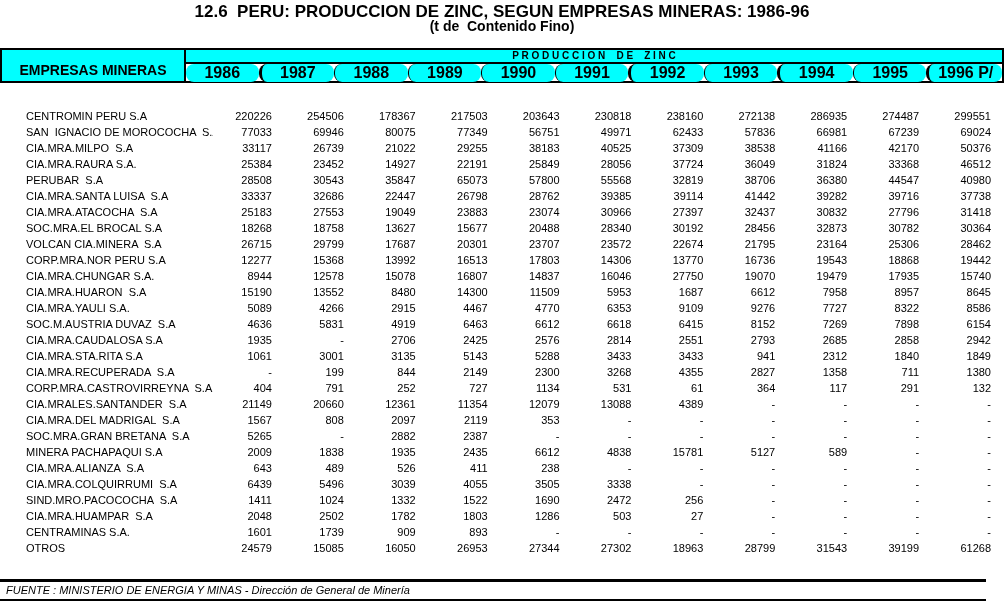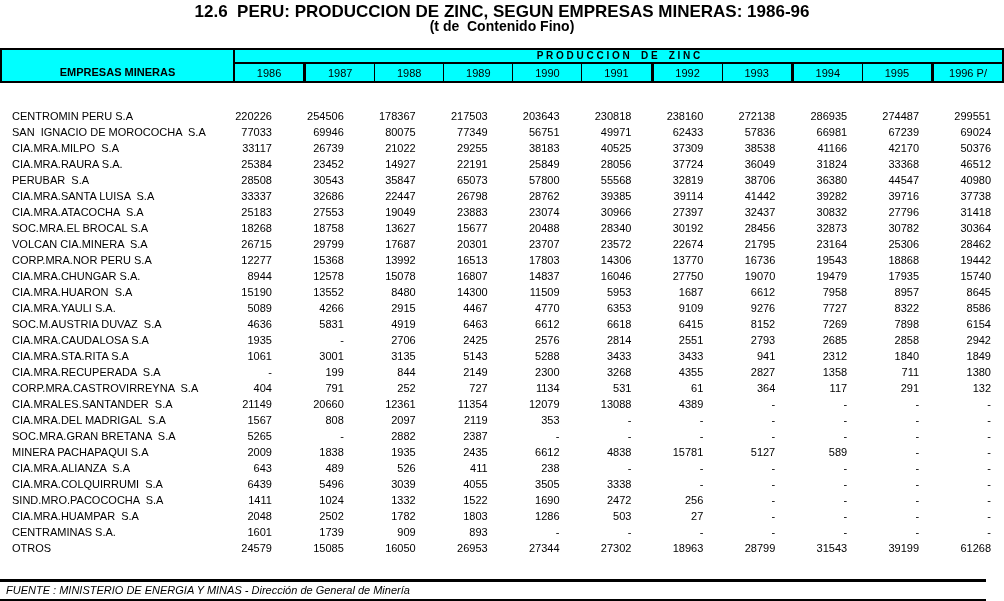--- a/index.html
+++ b/index.html
@@ -12,49 +12,50 @@
   .title   { text-align: center; font-weight: bold; font-size: 17px; line-height: 15px; padding-top: 4px; white-space: pre; }
   .subtitle{ text-align: center; font-weight: bold; font-size: 14px; line-height: 14px; white-space: pre; }
 
   .hdr {
     margin-top: 15px;
     height: 35px; box-sizing: border-box;
     border: 2px solid #000;
     display: flex;
   }
   .hdr-left {
-    width: 233px; box-sizing: border-box;
+    width: 184px; box-sizing: border-box;
     background: var(--hdr-bg, #00ffff);
     border-right: 2px solid #000;
     display: flex; align-items: flex-end; justify-content: center;
-    font-weight: bold; font-size: 11px; padding-bottom: 3px;
+    font-weight: bold; font-size: 14px; padding-bottom: 3px;
     white-space: pre;
   }
   .hdr-right { flex: 1; display: flex; flex-direction: column; }
   .hdr-prod {
     background: var(--hdr-bg, #00ffff);
     border-bottom: 2px solid #000;
     text-align: center; font-weight: bold; font-size: 10px;
     height: 12px; line-height: 12px; white-space: pre;
   }
   .hdr-years { flex: 1; display: flex; }
   .yr {
     flex: 1; background: var(--hdr-bg, #00ffff);
     display: flex; align-items: center; justify-content: center;
-    font-weight: normal; font-size: 11px;
+    font-weight: bold; font-size: 16px;
     border-left: 1px solid #000; box-sizing: border-box;
     white-space: pre;
+    border-radius: 8px;
   }
   .yr:first-child { border-left: none; }
   .yr.thick { border-left: 3px solid #000; }
 
   table.data { width: 1004px; border-collapse: collapse; table-layout: fixed; margin-top: 14px; }
   col.c-company { width: 213px; }
   td { font-size: 11px; height: 16px; padding: 0; white-space: pre; overflow: hidden; }
-  td.name { text-align: left; padding-left: 12px; }
+  td.name { text-align: left; padding-left: 26px; }
   td.val  { text-align: right; padding-right: 13px; }
   tr.total-row td { font-weight: bold; }
   tr.total-row td.name { padding-left: 85px; }
   tr.spacer-row td { height: 11px; }
 
   .footer { position: absolute; left: 0; right: 18px; bottom: 0; }
   .footer-rule  { border-top: 3px solid #000; }
   .footer-text  { font-style: italic; font-size: 11px; line-height: 13px; padding: 2px 0 2px 6px; white-space: pre; }
   .bottom-rule  { border-top: 2px solid #000; }
 </style>

